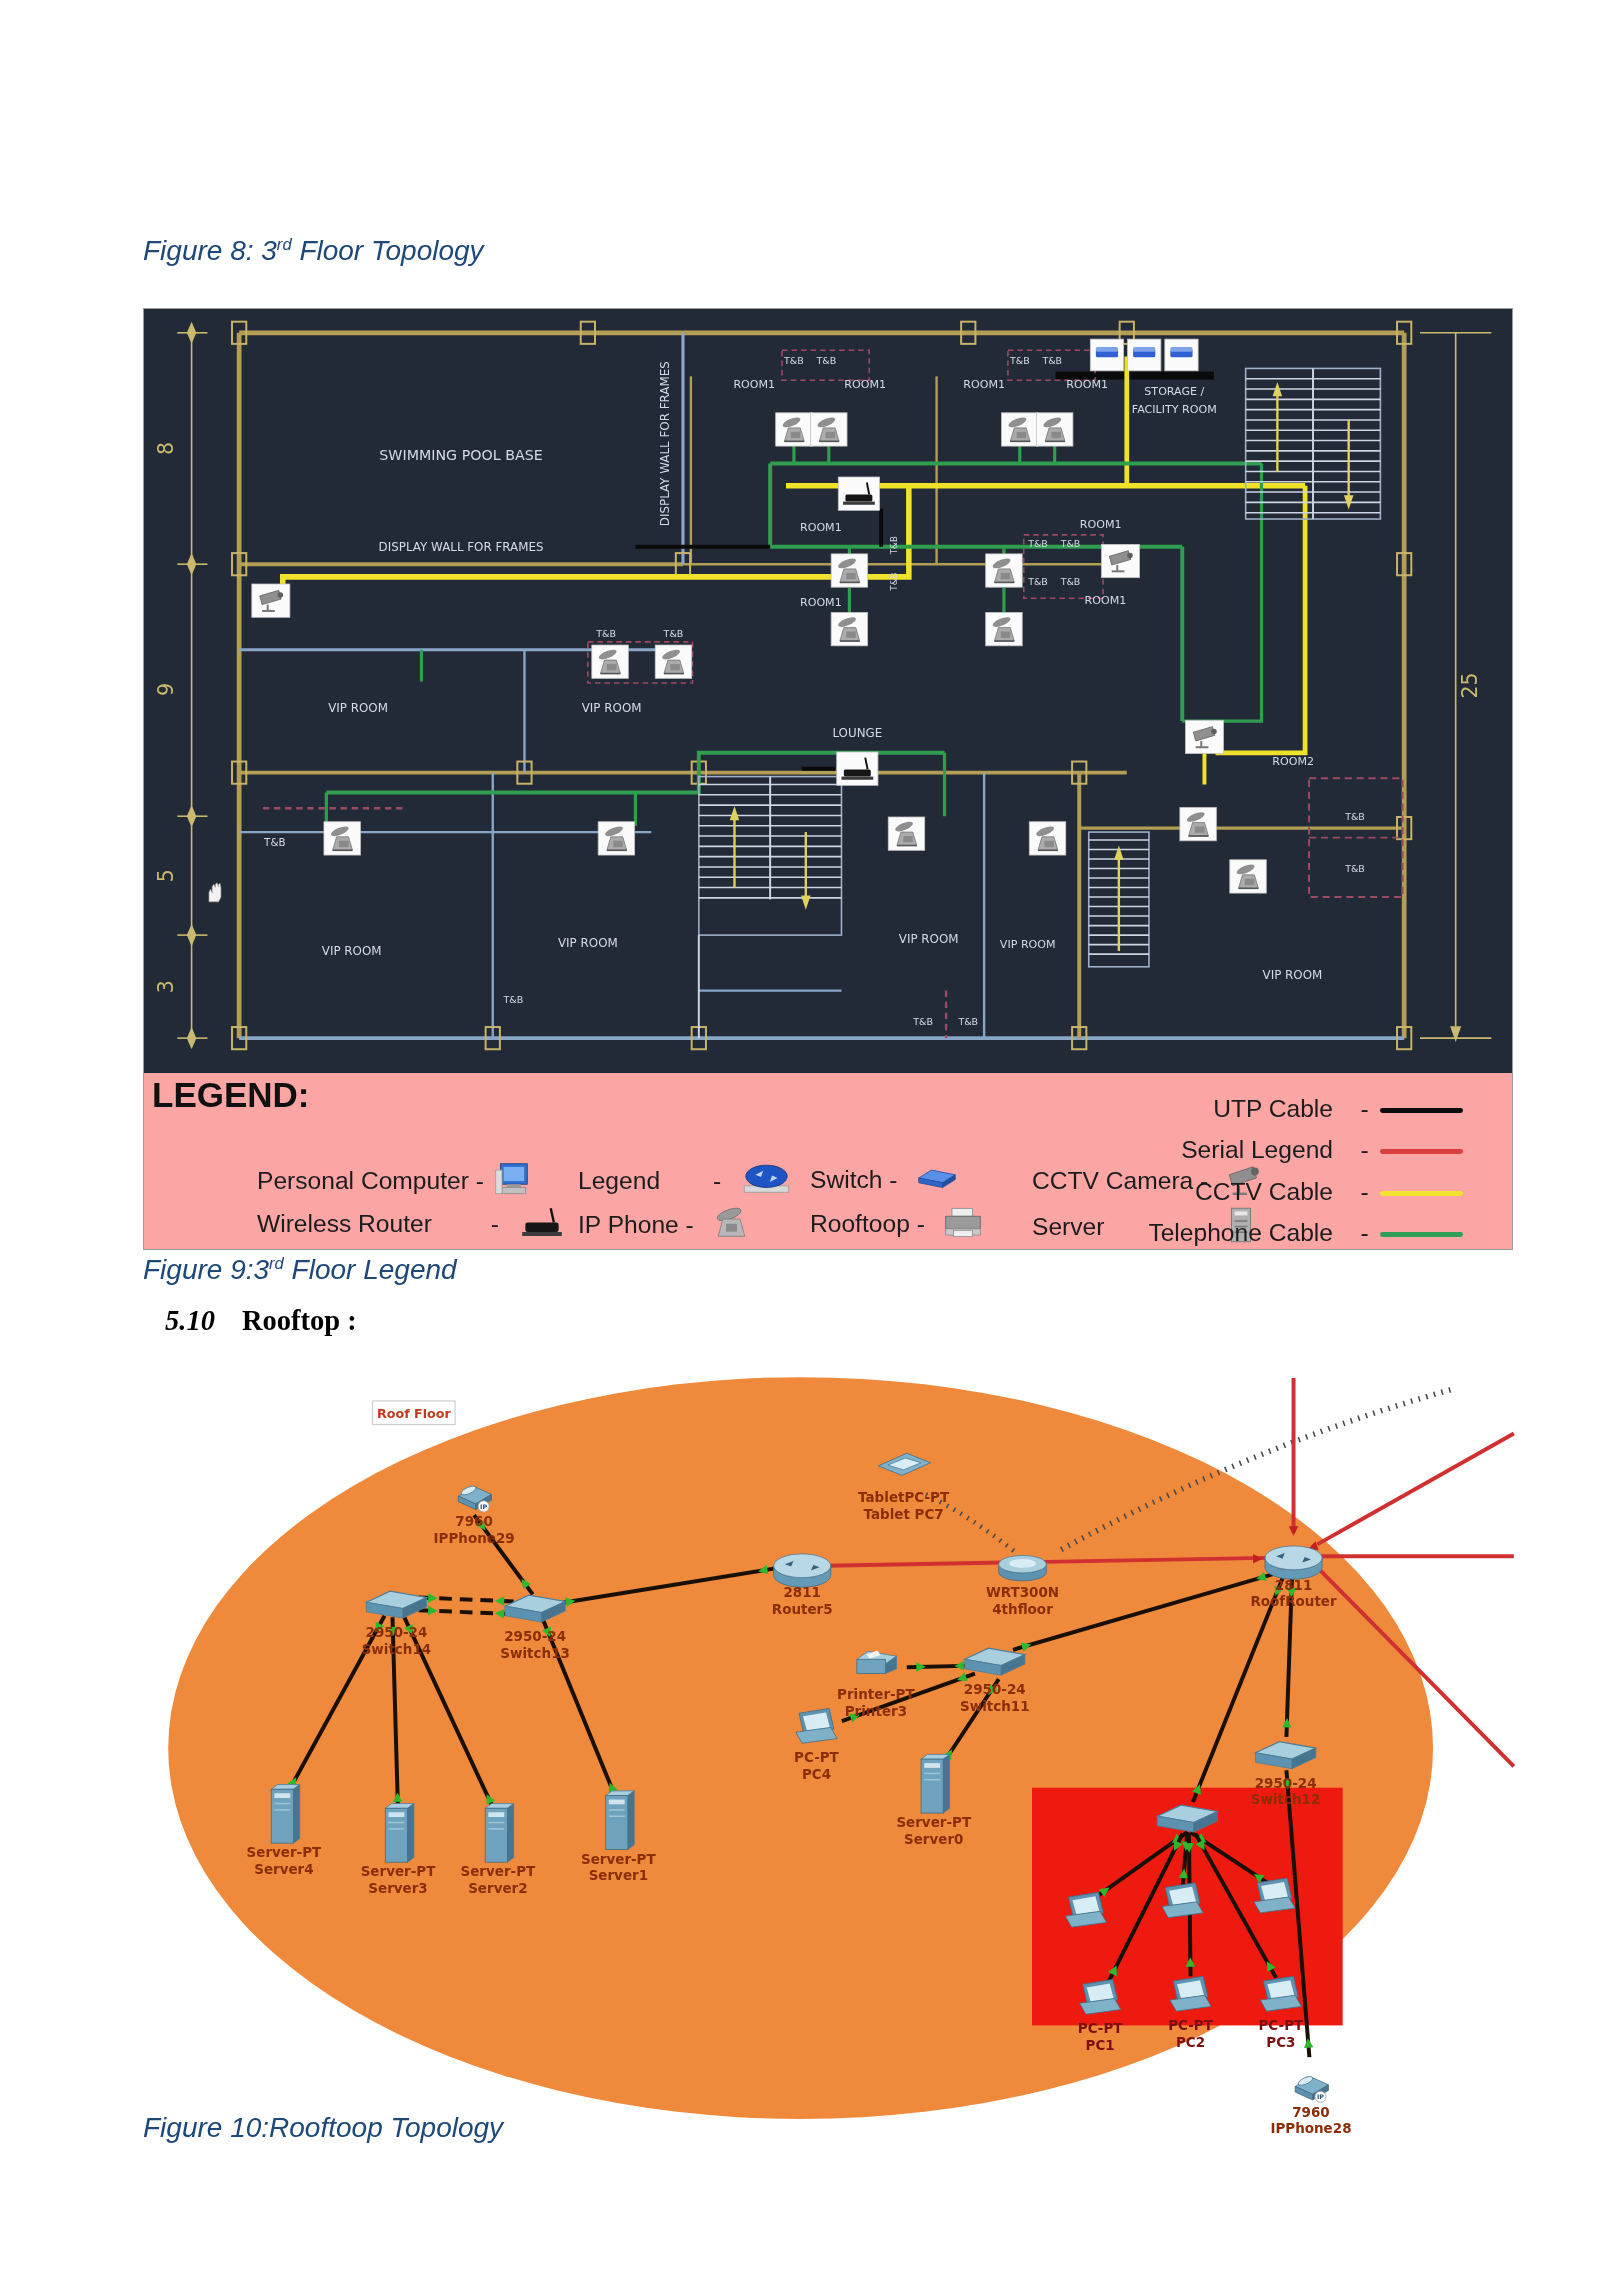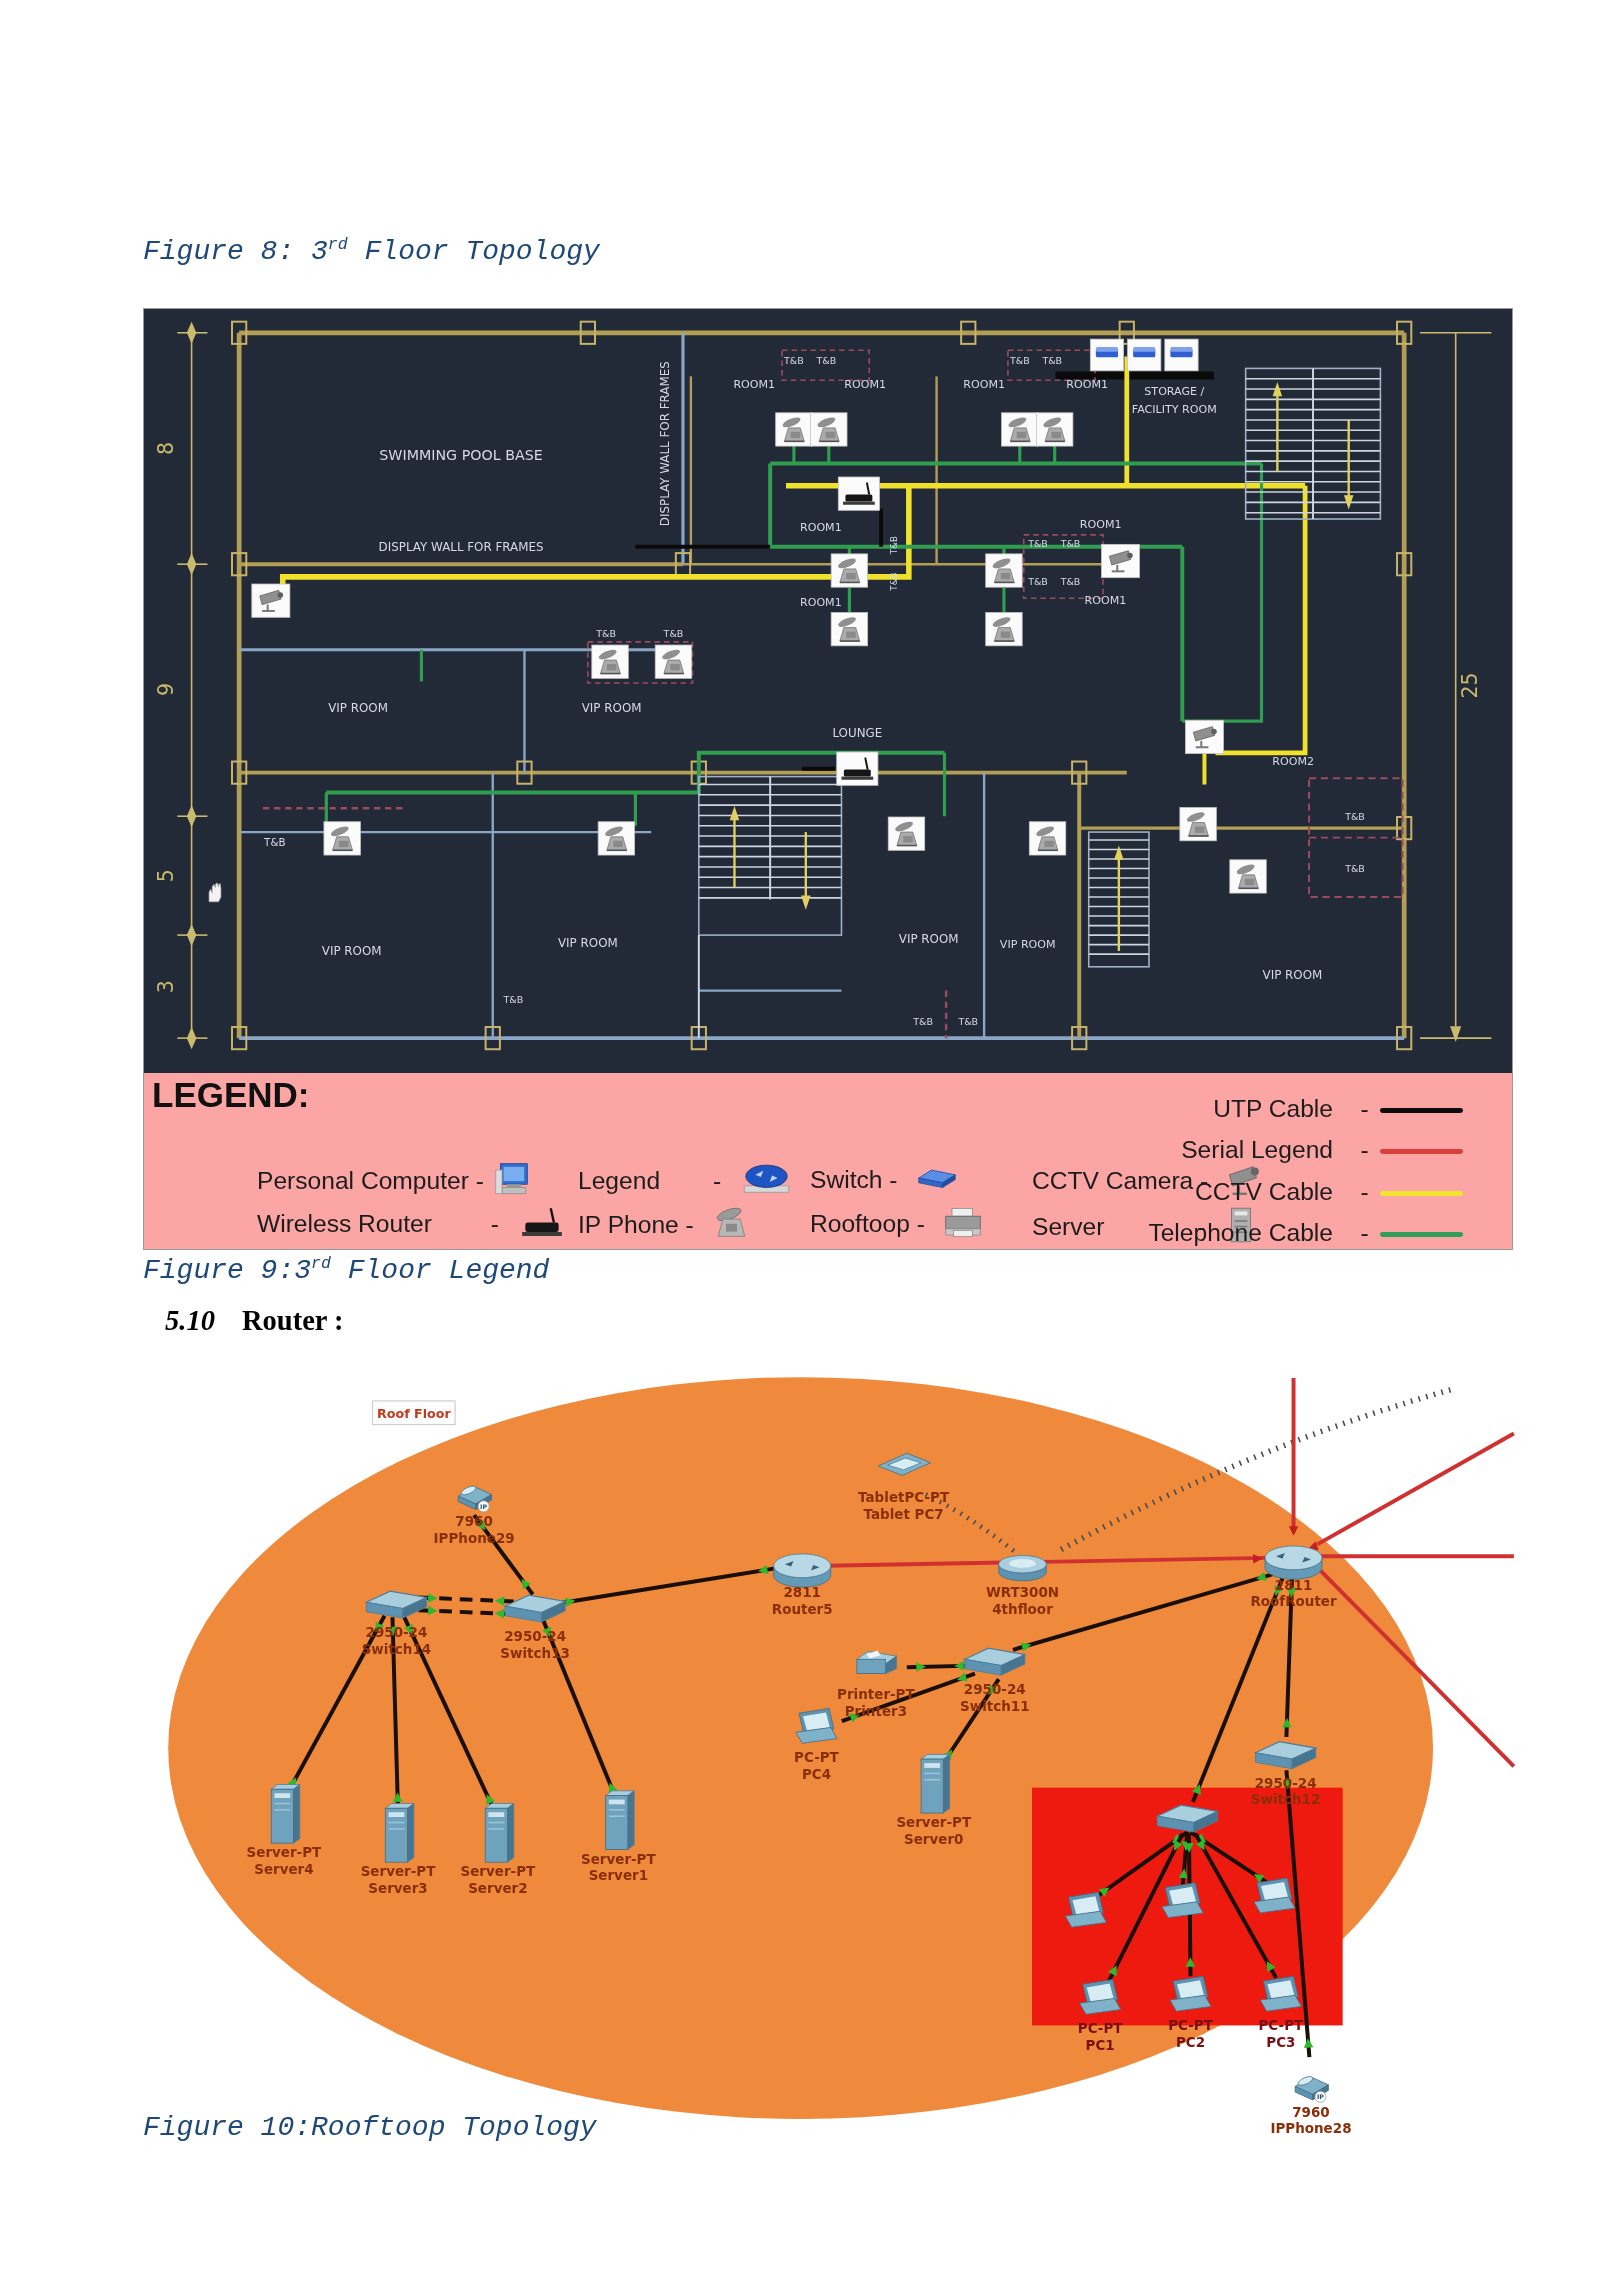--- a/index.html
+++ b/index.html
@@ -1,19 +1,19 @@
 <!DOCTYPE html>
 <html style="font-size:12.7px"><head>
 <meta charset="utf-8">
 <style>
   html,body{margin:0;padding:0;background:#ffffff;}
   #page{position:relative;width:1623px;height:2295px;background:#ffffff;overflow:hidden;
         font-family:"Liberation Serif", serif;}
   .caption{position:absolute;color:#1d4878;font-style:italic;font-size:28px;
-           font-family:Liberation Mono, monospace;white-space:nowrap;}
+           font-family:Liberation Sans, sans-serif;white-space:nowrap;}
   .caption sup{font-size:16.6px;font-style:italic;}
   #fig8-block{position:absolute;left:143px;top:308px;width:1370px;height:942px;
               border:0.8px solid #9a9a9a;box-sizing:border-box;background:#232a37;}
   #plan-wrap{position:absolute;left:0;top:0;width:1368px;height:764px;}
   #legend{position:absolute;left:0;top:764px;width:1368px;height:176px;background:#fca5a5;
           font-family:"Liberation Sans", sans-serif;color:#1c1c1c;}
   #legend-title{position:absolute;left:8px;top:1.6px;font-size:35px;font-weight:bold;
                 letter-spacing:0px;color:#111;font-family:"Liberation Sans", sans-serif;}
   .lg-item{position:absolute;font-size:24.6px;white-space:nowrap;}
   .lg-icon{display:inline-block;vertical-align:middle;}
@@ -507,21 +507,21 @@
       </div>
     </div>
   </div>
 
   <div class="caption" style="left:143px;top:1254px;">
     <span>Figure 9:3</span><sup>rd</sup><span> Floor Legend</span>
   </div>
 
   <div id="sec-head">
     <span class="num">5.10</span>
-    <span>Router :</span>
+    <span>Rooftop :</span>
   </div>
 
   <div id="topo-wrap"><svg width="1419" height="802" viewBox="0 0 1790 1012">
         <ellipse cx="880" cy="472" rx="798" ry="468" fill="#ef8a3c"></ellipse>
         <rect x="1172" y="522" width="392" height="300" fill="#ee1a10"></rect>
         <path d="M1700,20 Q1450,90 1208,222" fill="none" stroke="#4a4a4a" stroke-width="7" stroke-dasharray="2 8"></path>
         <path d="M1038,152 Q1092,178 1150,224" fill="none" stroke="#4a4a4a" stroke-width="6" stroke-dasharray="2 8"></path>
         <line x1="912" y1="242" x2="1468" y2="232" stroke="#d03030" stroke-width="5"></line>
         <line x1="1502" y1="5" x2="1502" y2="200" stroke="#d03030" stroke-width="5"></line>
         <line x1="1780" y1="75" x2="1532" y2="215" stroke="#d03030" stroke-width="5"></line>

